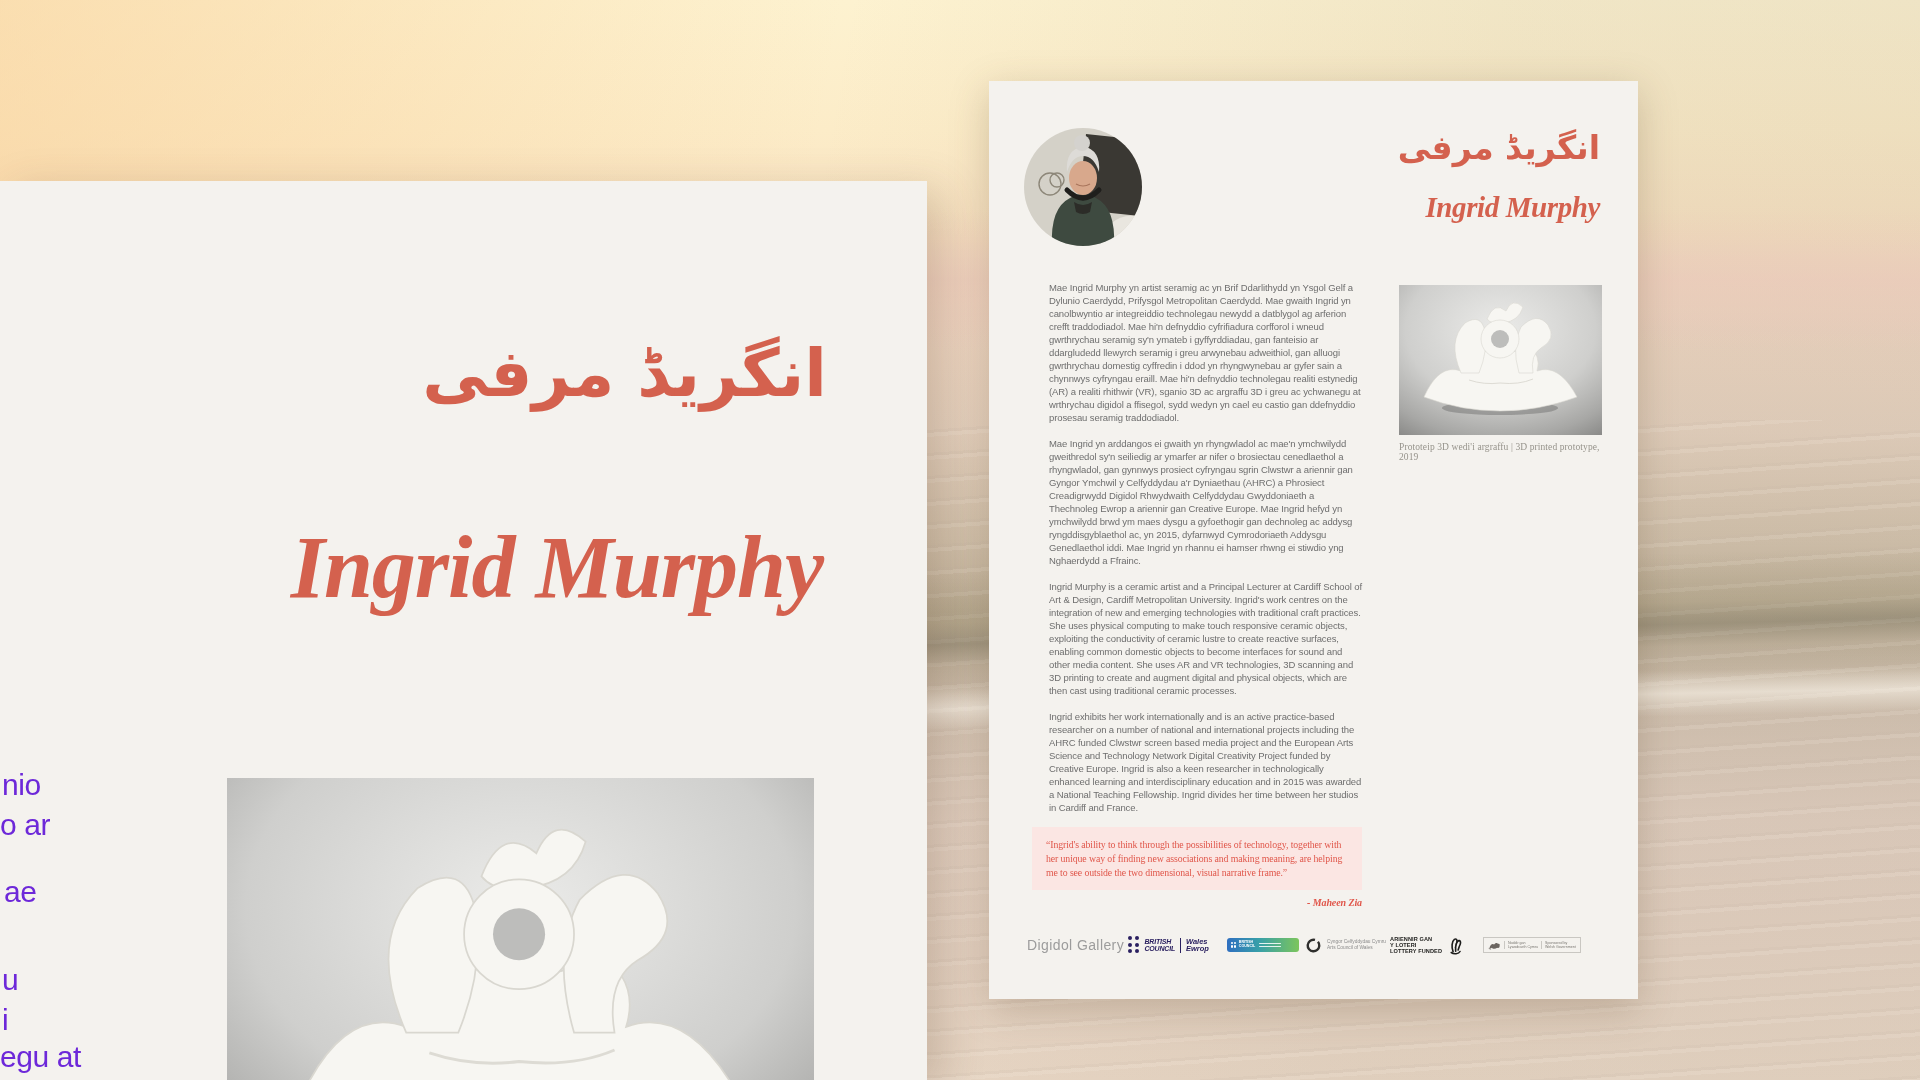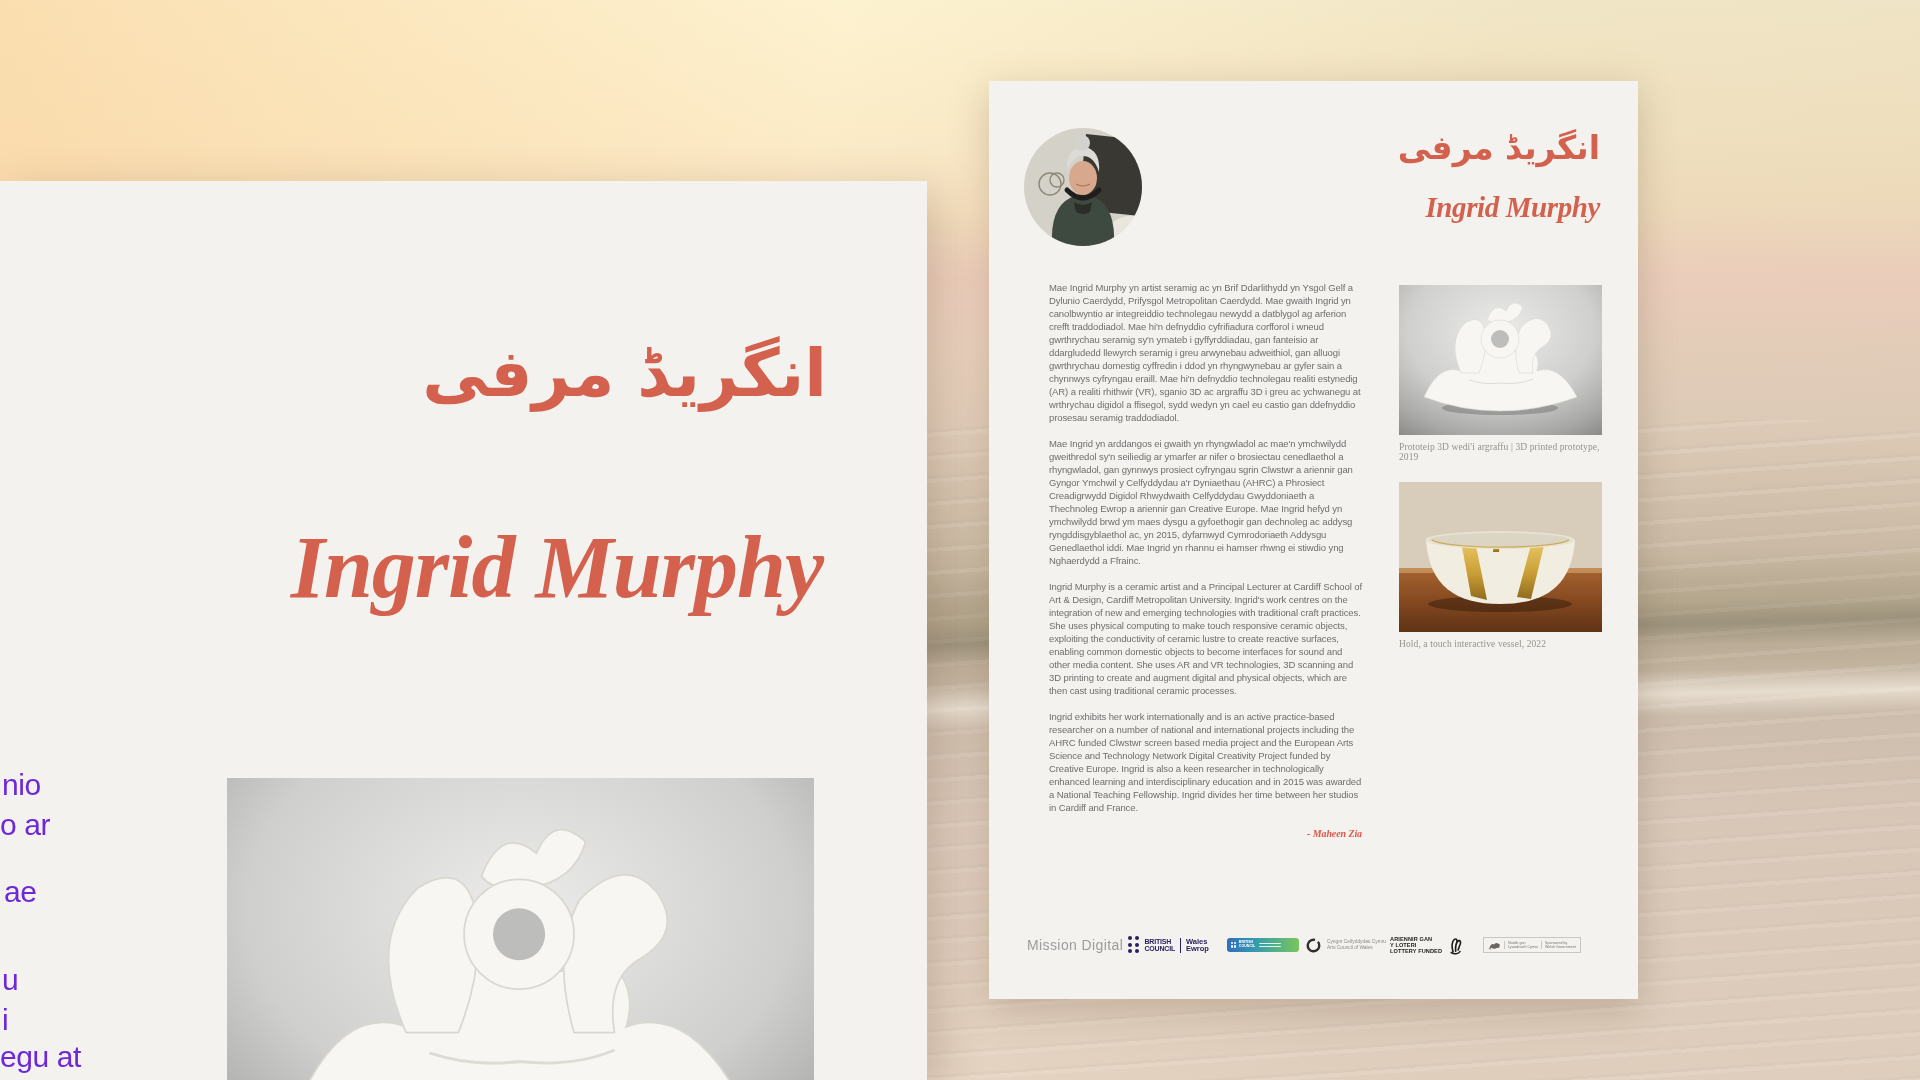--- a/index.html
+++ b/index.html
@@ -53,21 +53,21 @@
     font-family:"Liberation Serif",serif;font-weight:bold;font-style:italic;font-size:10px;}
   
   .thumb{position:absolute;left:410px;width:203px;}
   .thumb svg{display:block;}
   .thumb-caption{margin-top:7px;font-family:"Liberation Serif",serif;
     font-size:9.5px;color:#96938b;letter-spacing:.1px;}
   
   .footer{position:absolute;left:38px;top:849px;width:573px;height:30px;}
   .f-item{position:absolute;top:0;height:30px;display:flex;align-items:center;}
   .f-mg{left:0;font-size:14px;letter-spacing:.4px;color:#9c9c9c;}
-  .f-bc{left:101px;color:#2a2060;}
+  .f-bc{left:101px;color:#2a2060;font-style:italic;}
   .bc-dots{display:grid;grid-template-columns:5px 5px;grid-auto-rows:5px;gap:1.5px;margin-right:5px;}
   .bc-dots i{width:4.4px;height:4.4px;border-radius:50%;background:#2a2060;}
   .bc-name{font-size:7px;font-weight:bold;line-height:7px;letter-spacing:-.2px;}
   .bc-div{width:1px;height:15px;background:#2a2060;margin:0 5px;}
   .bc-region{font-size:7.5px;font-weight:bold;line-height:7.5px;}
   .f-badge{left:200px;}
   .badge{width:64px;height:14px;border-radius:3px;display:flex;align-items:center;padding:0 4px;
     background:linear-gradient(90deg,#2f6fc0 0%,#38a0a8 45%,#7cc55c 100%);}
   .badge .bd{display:grid;grid-template-columns:2.5px 2.5px;grid-auto-rows:2.5px;gap:.8px;margin-right:2px;}
   .badge .bd i{width:2.2px;height:2.2px;border-radius:50%;background:#fff;}
@@ -207,38 +207,33 @@
       </svg>
   </div>
   <div class="rp-title-ur">انگریڈ مرفی</div>
   <div class="rp-title-en">Ingrid Murphy</div>
 
   <div class="rp-body">
     <p>Mae Ingrid Murphy yn artist seramig ac yn Brif Ddarlithydd yn Ysgol Gelf a Dylunio Caerdydd, Prifysgol Metropolitan Caerdydd. Mae gwaith Ingrid yn canolbwyntio ar integreiddio technolegau newydd a datblygol ag arferion crefft traddodiadol. Mae hi'n defnyddio cyfrifiadura corfforol i wneud gwrthrychau seramig sy'n ymateb i gyffyrddiadau, gan fanteisio ar ddargludedd llewyrch seramig i greu arwynebau adweithiol, gan alluogi gwrthrychau domestig cyffredin i ddod yn rhyngwynebau ar gyfer sain a chynnwys cyfryngau eraill. Mae hi'n defnyddio technolegau realiti estynedig (AR) a realiti rhithwir (VR), sganio 3D ac argraffu 3D i greu ac ychwanegu at wrthrychau digidol a ffisegol, sydd wedyn yn cael eu castio gan ddefnyddio prosesau seramig traddodiadol.</p>
     <p>Mae Ingrid yn arddangos ei gwaith yn rhyngwladol ac mae'n ymchwilydd gweithredol sy'n seiliedig ar ymarfer ar nifer o brosiectau cenedlaethol a rhyngwladol, gan gynnwys prosiect cyfryngau sgrin Clwstwr a ariennir gan Gyngor Ymchwil y Celfyddydau a'r Dyniaethau (AHRC) a Phrosiect Creadigrwydd Digidol Rhwydwaith Celfyddydau Gwyddoniaeth a Thechnoleg Ewrop a ariennir gan Creative Europe. Mae Ingrid hefyd yn ymchwilydd brwd ym maes dysgu a gyfoethogir gan dechnoleg ac addysg ryngddisgyblaethol ac, yn 2015, dyfarnwyd Cymrodoriaeth Addysgu Genedlaethol iddi. Mae Ingrid yn rhannu ei hamser rhwng ei stiwdio yng Nghaerdydd a Ffrainc.</p>
     <p>Ingrid Murphy is a ceramic artist and a Principal Lecturer at Cardiff School of Art &amp; Design, Cardiff Metropolitan University. Ingrid's work centres on the integration of new and emerging technologies with traditional craft practices. She uses physical computing to make touch responsive ceramic objects, exploiting the conductivity of ceramic lustre to create reactive surfaces, enabling common domestic objects to become interfaces for sound and other media content. She uses AR and VR technologies, 3D scanning and 3D printing to create and augment digital and physical objects, which are then cast using traditional ceramic processes.</p>
     <p>Ingrid exhibits her work internationally and is an active practice-based researcher on a number of national and international projects including the AHRC funded Clwstwr screen based media project and the European Arts Science and Technology Network Digital Creativity Project funded by Creative Europe. Ingrid is also a keen researcher in technologically enhanced learning and interdisciplinary education and in 2015 was awarded a National Teaching Fellowship. Ingrid divides her time between her studios in Cardiff and France.</p>
+    <div class="quote">“Ingrid's ability to think through the possibilities of technology, together with her unique way of finding new associations and making meaning, are helping me to see outside the two dimensional, visual narrative frame.”</div>
     <div class="quote-attr">- Maheen Zia</div>
   </div>
 
   <div class="thumb" style="top:204px">
     <svg width="203" height="150" viewBox="0 0 203 150">
         <use href="#sculpture"></use>
       </svg>
     <div class="thumb-caption">Prototeip 3D wedi'i argraffu | 3D printed prototype, 2019</div>
   </div>
-  <div class="thumb" style="top:401px">
-    <svg width="203" height="150" viewBox="0 0 203 150">
-        <use href="#bowl"></use>
-      </svg>
-    <div class="thumb-caption">Hold, a touch interactive vessel, 2022</div>
-  </div>
 
   <div class="footer">
-    <div class="f-item f-mg">Mission Digital</div>
+    <div class="f-item f-mg">Digidol Gallery</div>
 
     <div class="f-item f-bc">
       <span class="bc-dots">
           <i></i>
           <i></i>
           <i></i>
           <i></i>
           <i></i>
           <i></i>
         </span>

